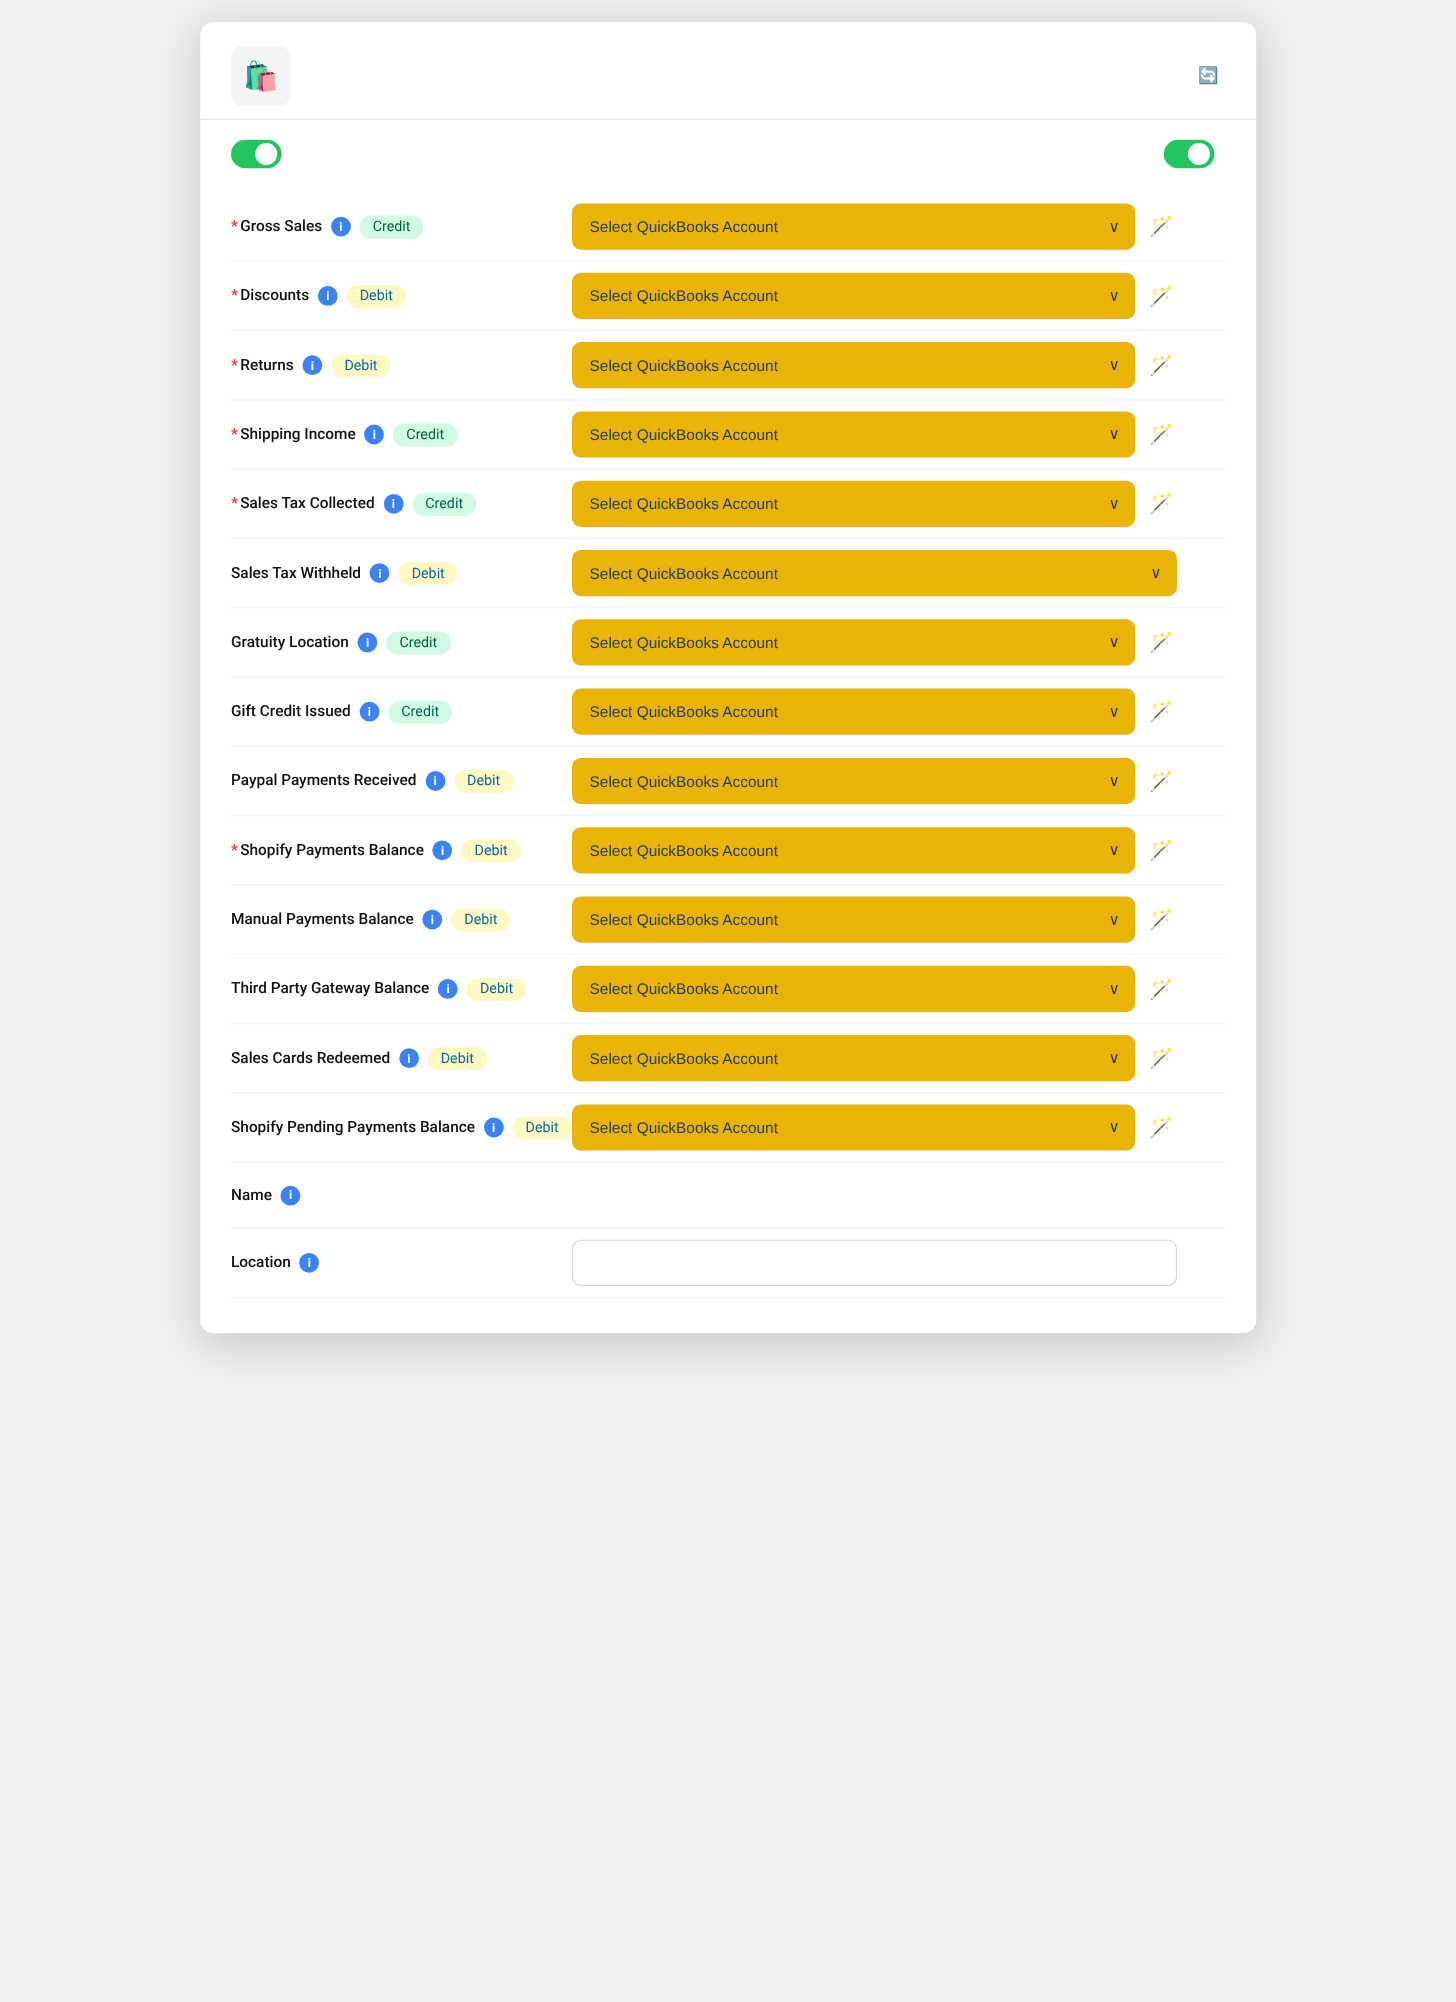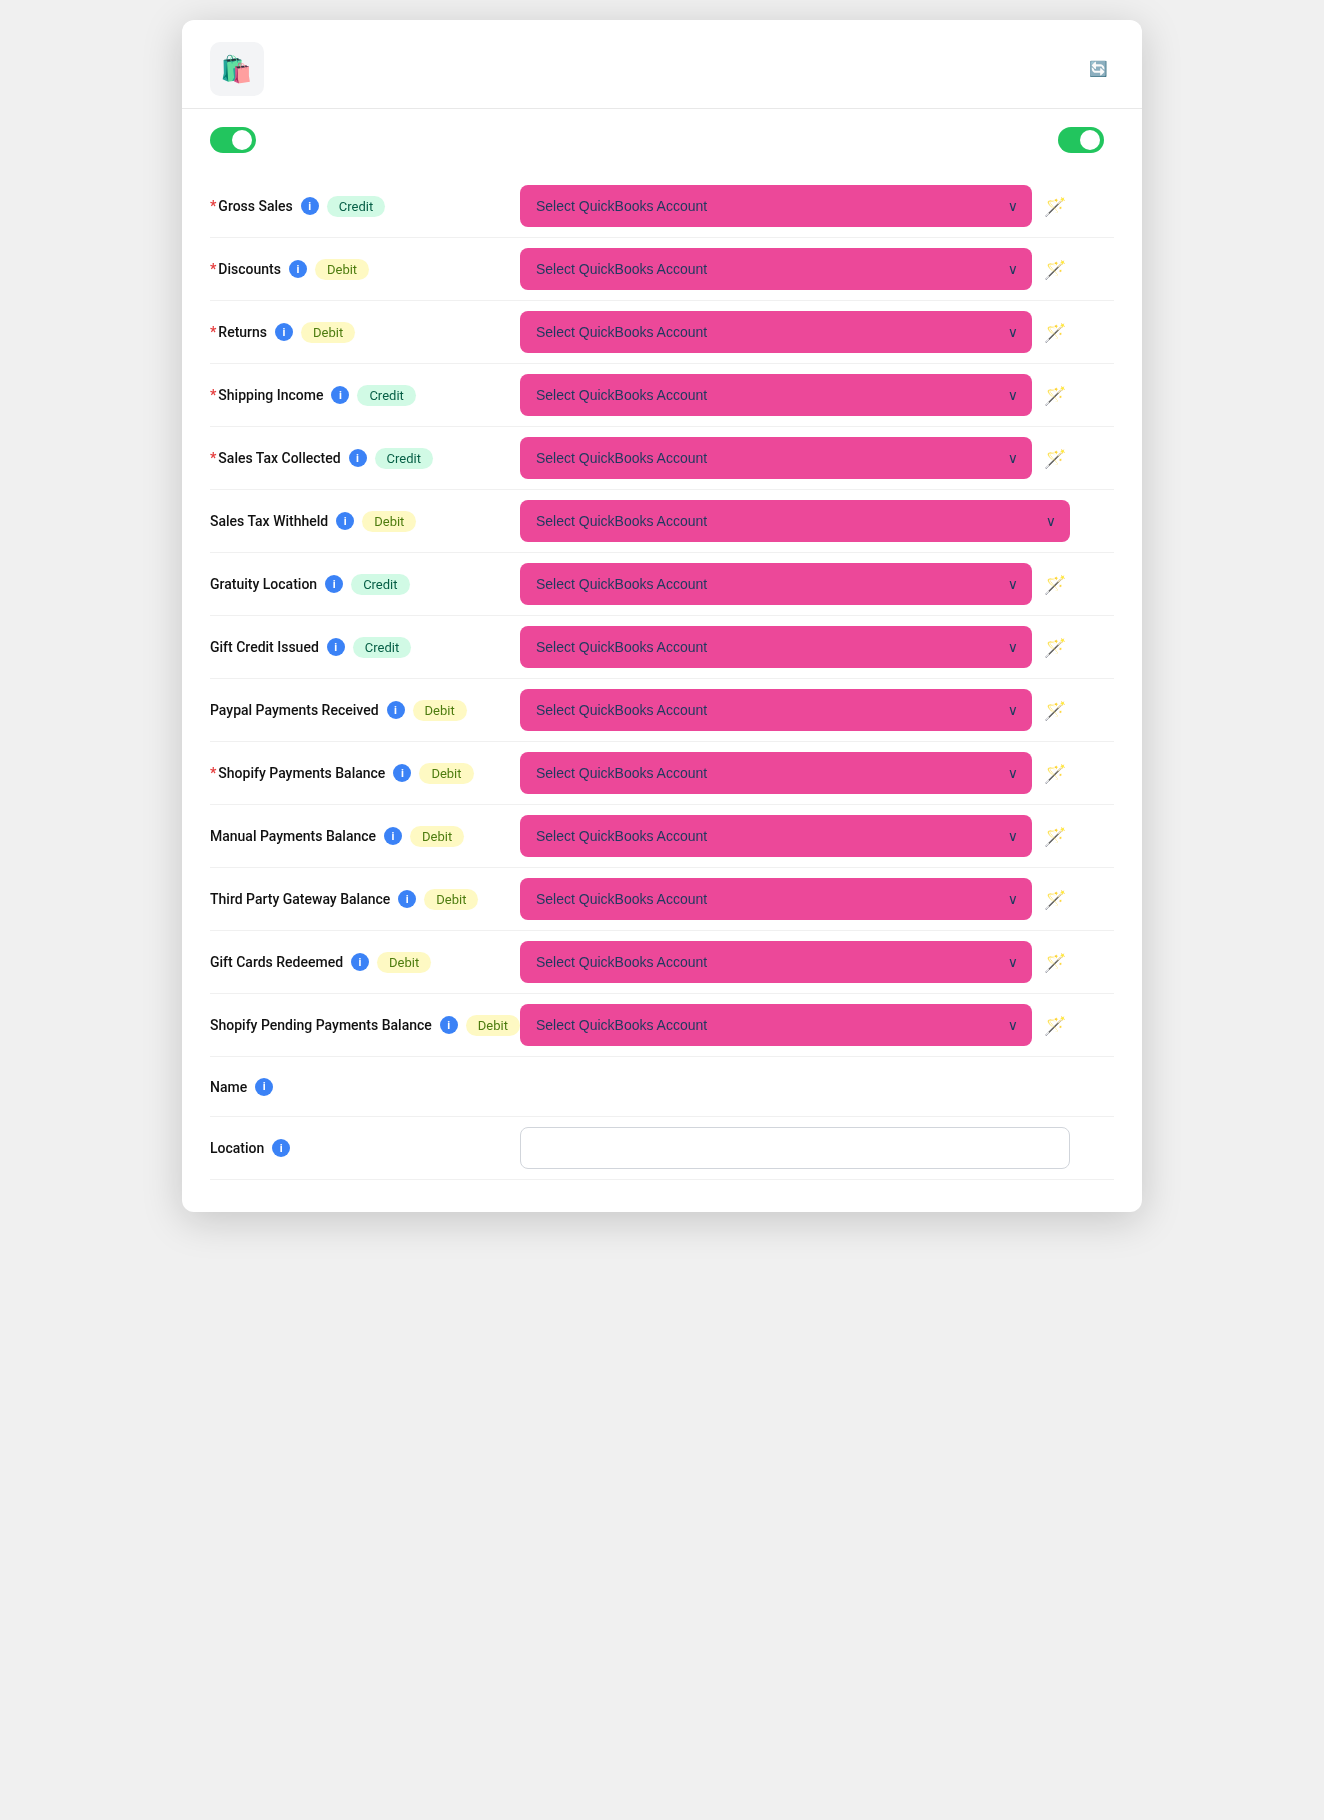--- a/index.html
+++ b/index.html
@@ -169,34 +169,34 @@
       border-radius: 20px;
       font-size: 13px;
       font-weight: 400;
     }
     .badge-credit {
       background: #d1fae5;
       color: #065f46;
     }
     .badge-debit {
       background: #fef9c3;
-      color: #4d7c0f;
+      color: #0369a1;
     }
     .row-right {
       display: flex;
       align-items: center;
       gap: 10px;
     }
     .select-wrapper {
       flex: 1;
       position: relative;
     }
     .select-wrapper select {
       width: 100%;
-      background: #ec4899;
+      background: #eab308;
       border: none;
       border-radius: 8px;
       padding: 13px 40px 13px 16px;
       font-size: 14px;
       color: #1e3a5f;
       appearance: none;
       -webkit-appearance: none;
       cursor: pointer;
     }
     .select-wrapper::after {
@@ -391,21 +391,21 @@
           <span class="info-icon">i</span>
           <span class="badge badge-debit">Debit</span>
         </div>
         <div class="row-right">
           <div class="select-wrapper"><select><option value="">Select QuickBooks Account</option></select></div>
           <span class="wand-icon">🪄</span>
         </div>
       </div>
       <div class="data-row">
         <div class="row-desc">
-          <span class="row-label">Gift Cards Redeemed</span>
+          <span class="row-label">Sales Cards Redeemed</span>
           <span class="info-icon">i</span>
           <span class="badge badge-debit">Debit</span>
         </div>
         <div class="row-right">
           <div class="select-wrapper"><select><option value="">Select QuickBooks Account</option></select></div>
           <span class="wand-icon">🪄</span>
         </div>
       </div>
       <div class="data-row">
         <div class="row-desc">

